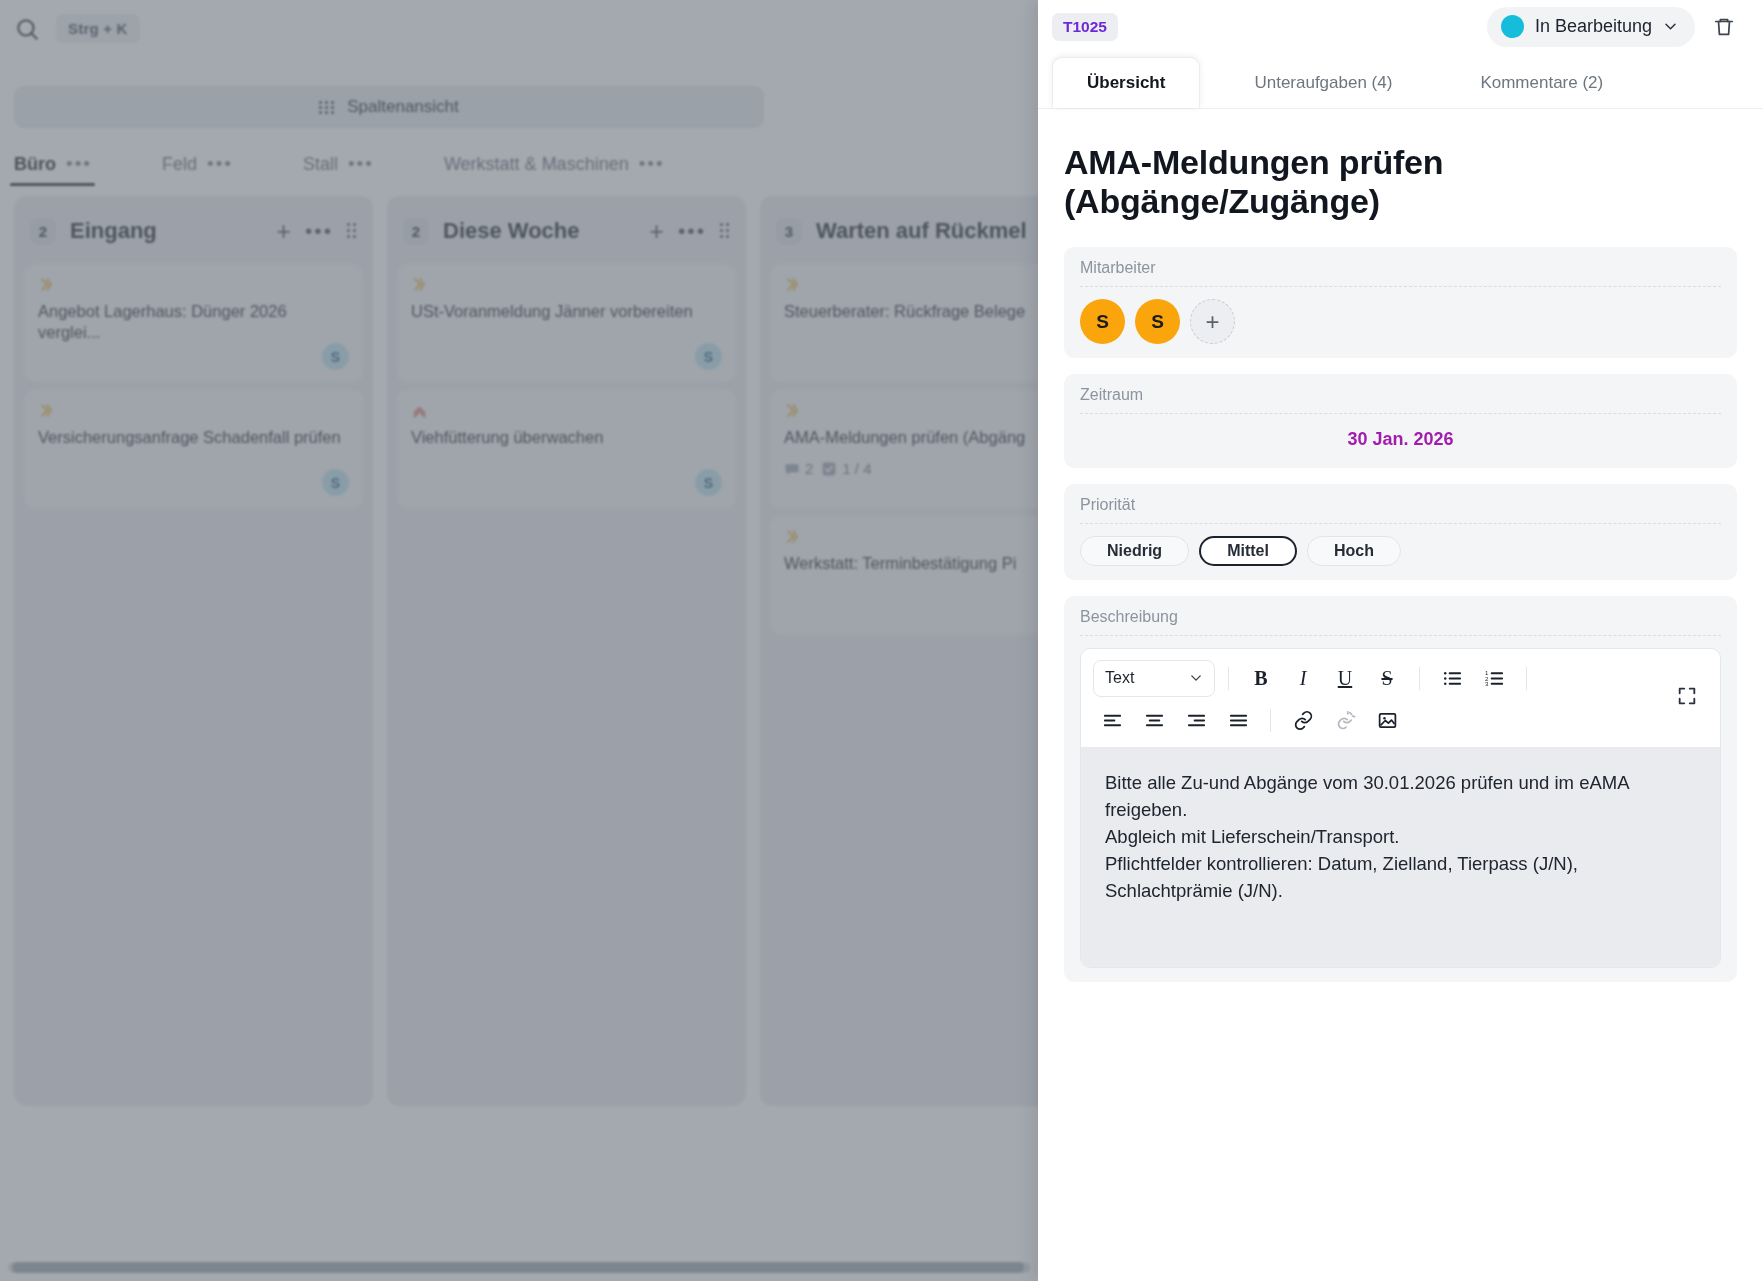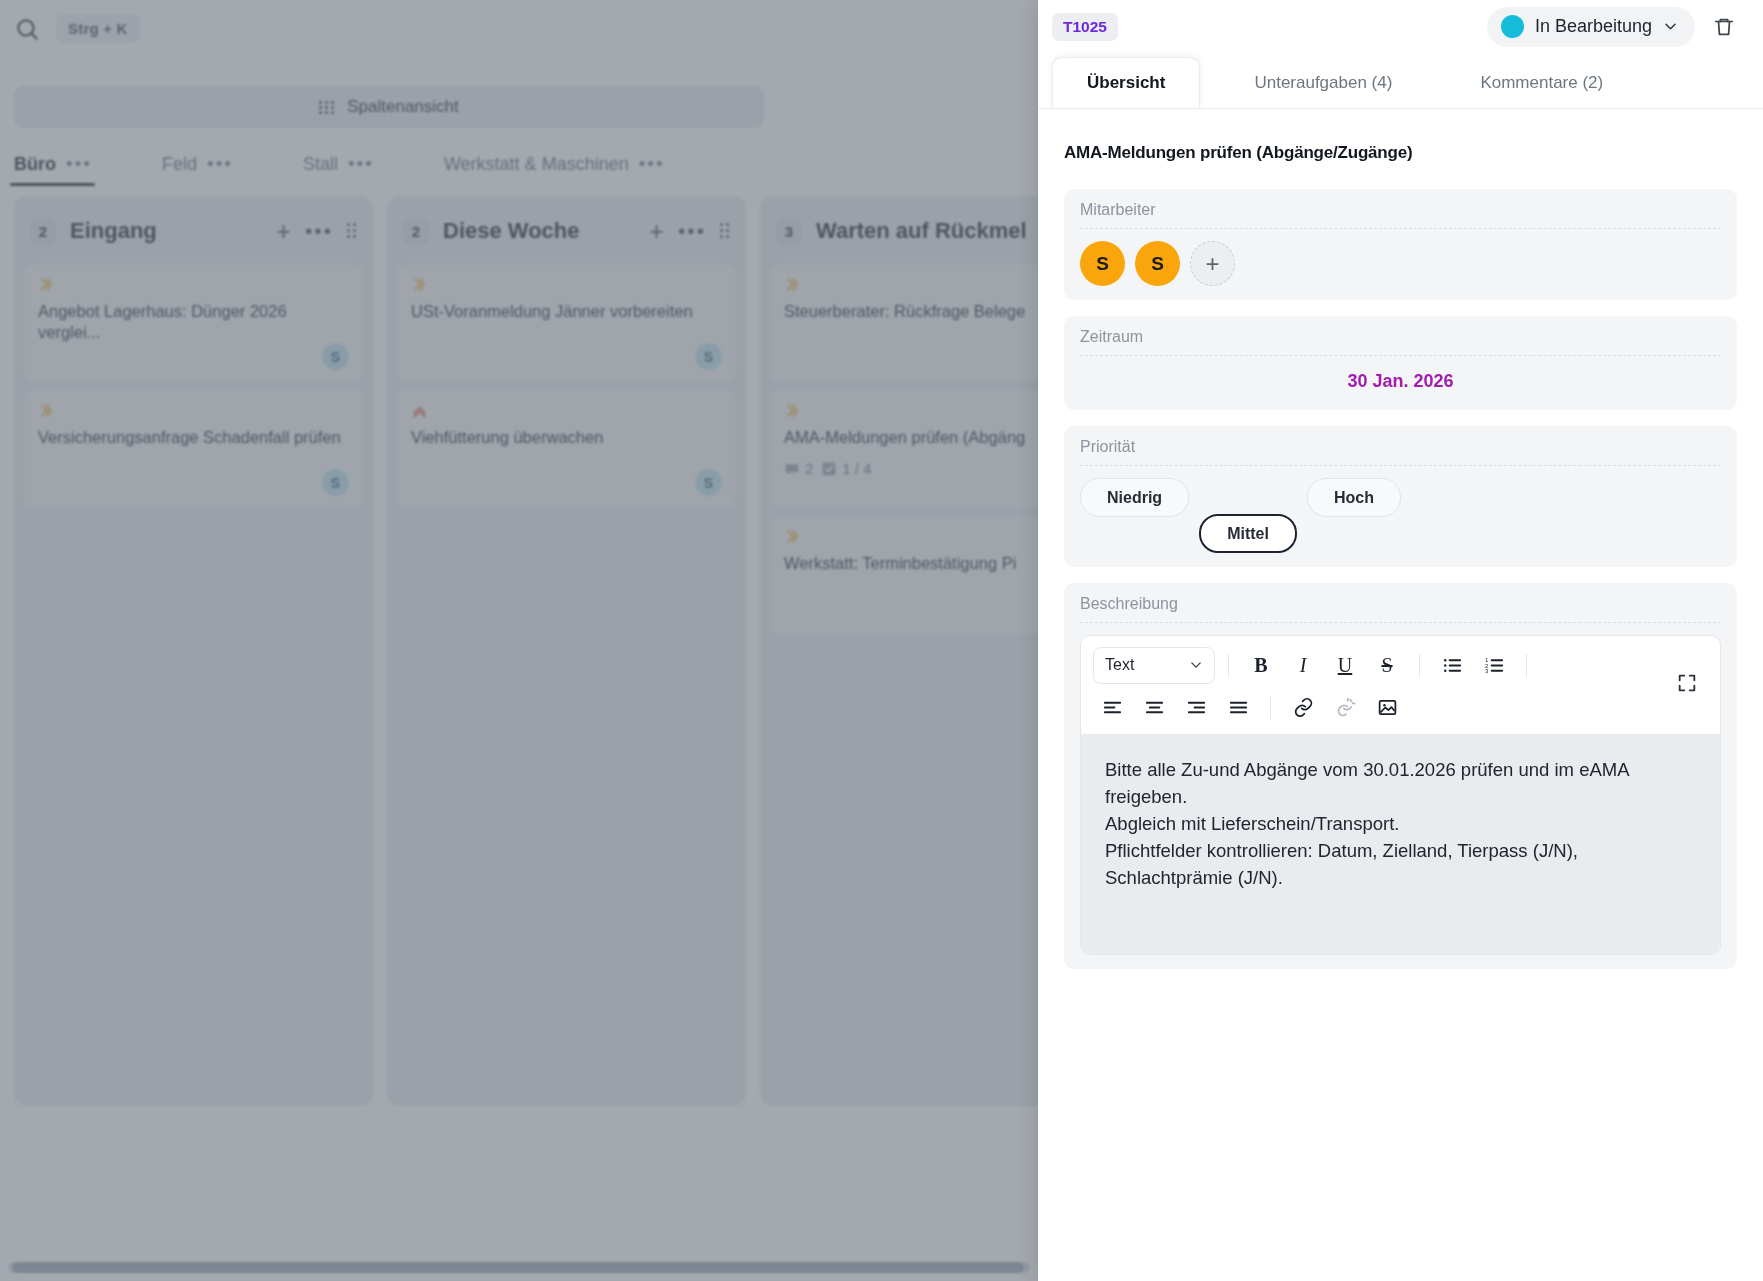--- a/index.html
+++ b/index.html
@@ -134,21 +134,21 @@
     display: flex; align-items: center; justify-content: center;
     padding: 0 34px; font-size: 17px; color: #6d7embed;
     color: #6d767f; border-radius: 10px 10px 0 0;
     margin-top: 4px; margin-bottom: 0;
   }
   .ptab.active { background: #ffffff; color: #12171f; font-weight: 600;
     box-shadow: 0 -1px 6px rgba(0,0,0,0.07); border: 1px solid #ececec; border-bottom: 1px solid #fff; }
 
   .panel-body { flex: 1; overflow: hidden; padding: 26px 26px 0 26px; }
   .task-title {
-    font-size: 17px; font-weight: 700; color: #12171f;
+    font-size: 34px; font-weight: 700; color: #12171f;
     margin: 8px 0 26px 0; letter-spacing: -.2px;
   }
   .field { background: #f4f5f7; border-radius: 10px; padding: 12px 16px 14px 16px; margin-bottom: 16px; }
   .field-label { font-size: 16px; color: #8c949e; padding-bottom: 9px; }
   .field-sep { border-top: 1px dashed #d9dde2; margin-bottom: 12px; }
   .avatars { display: flex; align-items: center; gap: 10px; }
   .avatar-lg {
     width: 45px; height: 45px; border-radius: 50%;
     background: #f9a50b; color: #1b1b1b;
     display: flex; align-items: center; justify-content: center;
@@ -157,25 +157,25 @@
   .avatar-add {
     width: 45px; height: 45px; border-radius: 50%;
     background: #eceef1; border: 1px dashed #c6cbd2;
     color: #5a626c; font-size: 24px; font-weight: 300;
     display: flex; align-items: center; justify-content: center;
   }
   .date-val { text-align: center; font-size: 18px; font-weight: 700; color: #a21caf; padding: 3px 0 4px 0; }
   .prio-row { display: flex; gap: 10px; }
   .prio-btn {
     border: 1px solid #e2e5e9; background: #f8f9fa; border-radius: 19px;
-    height: 39px; padding: 0 26px;
+    height: 30px; padding: 0 26px;
     display: flex; align-items: center; justify-content: center;
     font-size: 16px; font-weight: 600; color: #272d36;
   }
-  .prio-btn.sel { border: 2px solid #1c232e; background: #ffffff; margin-top: 36px; }
+  .prio-btn.sel { border: 2px solid #1c232e; background: #ffffff; }
 
   .editor { background: #ffffff; border: 1px solid #e4e7ea; border-radius: 10px; overflow: hidden; }
   .tbar { padding: 8px 12px 6px 12px; position: relative; }
   .tbar-row { display: flex; align-items: center; gap: 4px; height: 42px; }
   .tb-btn {
     width: 38px; height: 38px; border-radius: 7px;
     display: flex; align-items: center; justify-content: center;
     color: #1b212b;
   }
   .tb-btn.dim-ic { color: #b4bac2; }

